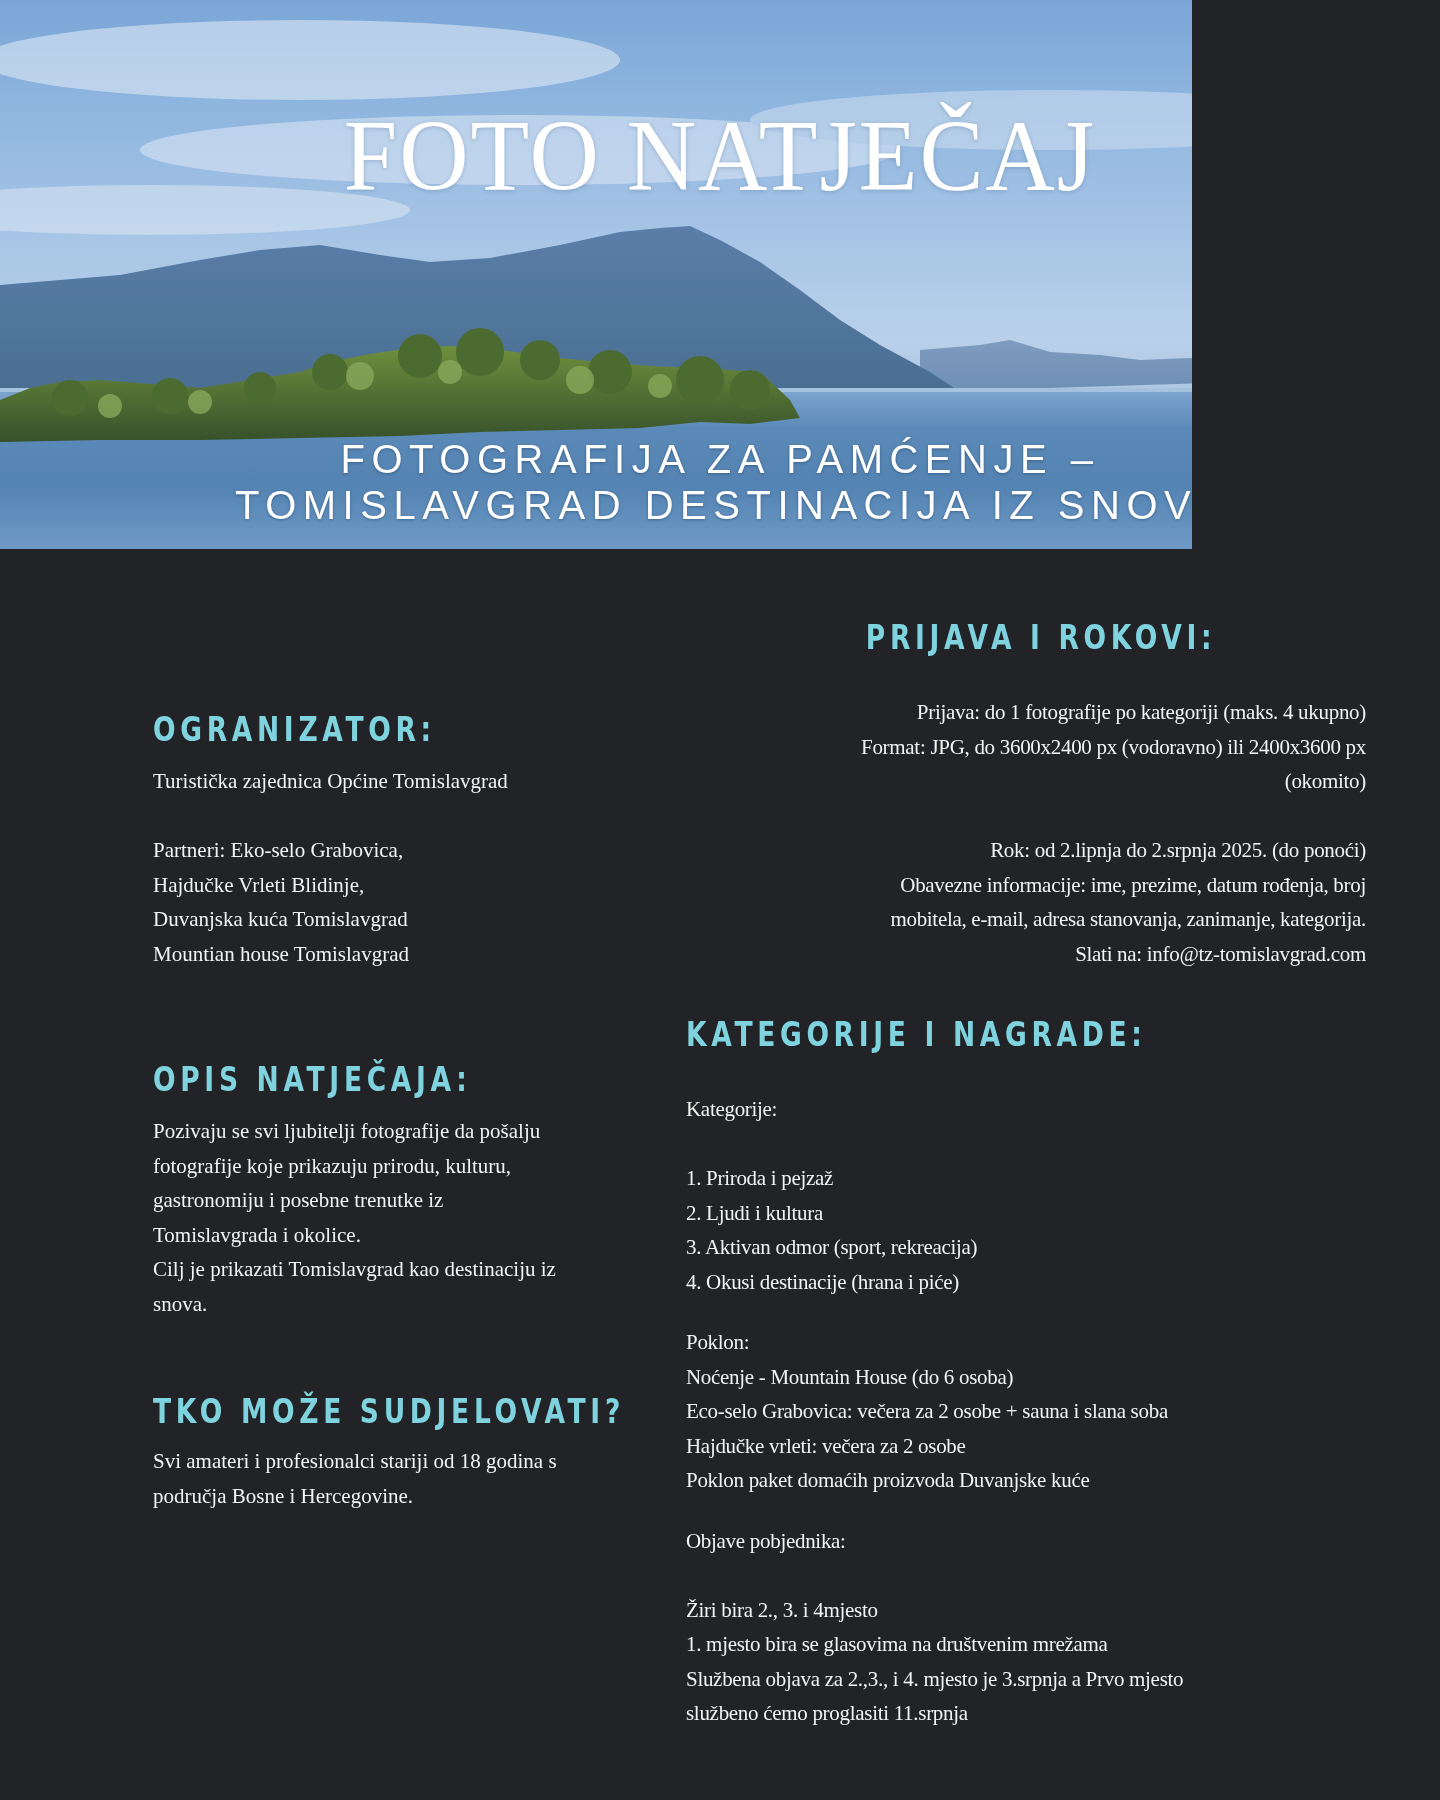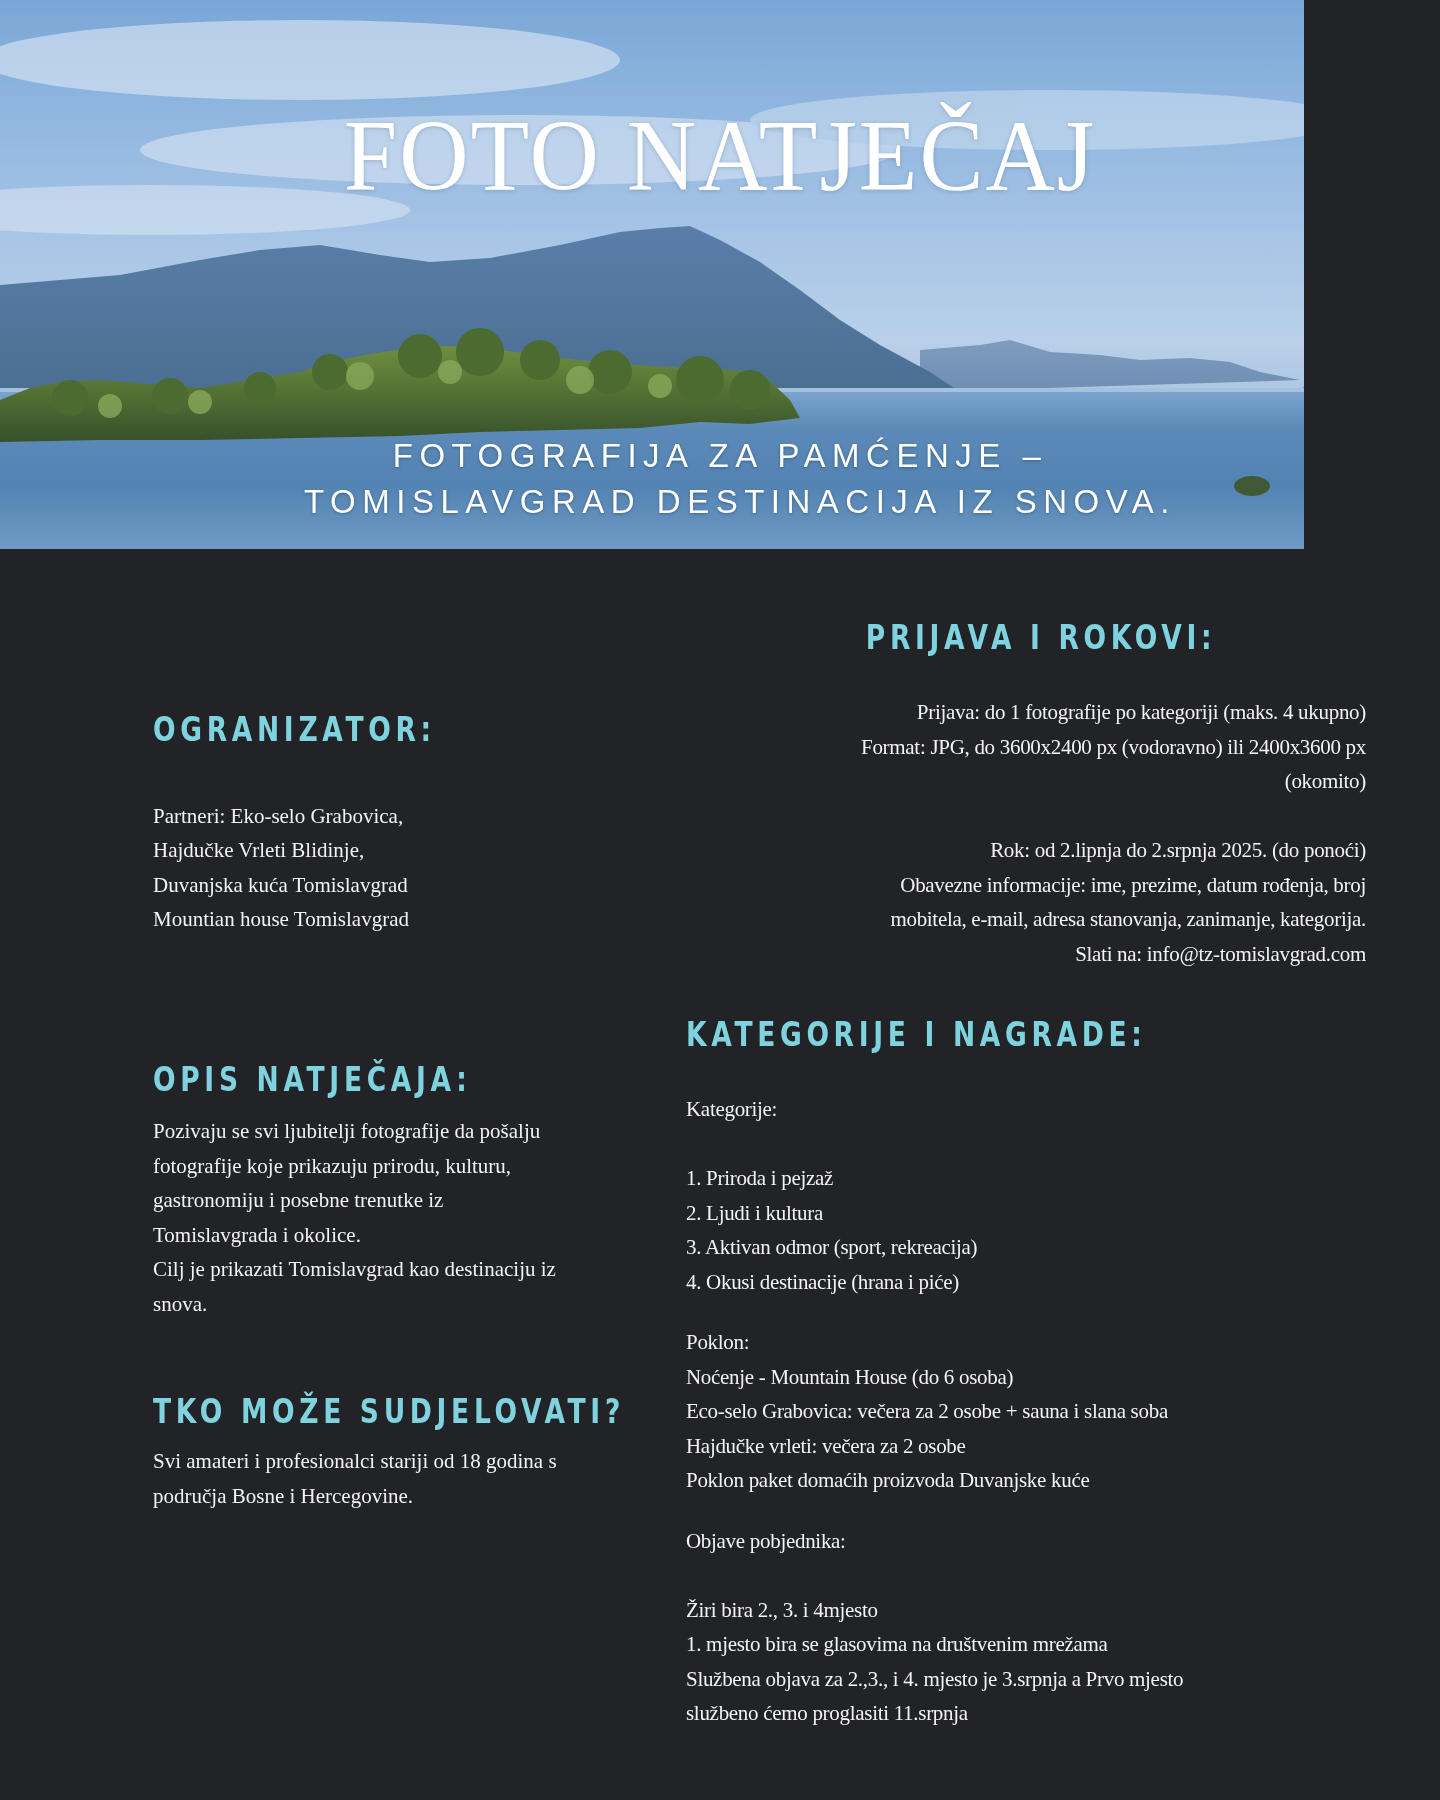--- a/index.html
+++ b/index.html
@@ -1,28 +1,28 @@
 <!DOCTYPE html>
 <html><head>
   <meta charset="utf-8">
   <style>
     * { margin: 0; padding: 0; box-sizing: border-box; }
     html, body { width: 1440px; height: 1800px; background: #222327; overflow: hidden; }
     body { font-family: "Liberation Sans", "DejaVu Sans", sans-serif; color: #f4f4f4; position: relative; }
 
     
-    .hero { position: absolute; left: 0; top: 0; width: 1304px; height: 549px; overflow: hidden;
+    .hero { position: absolute; left: 0; top: 0; width: 1192px; height: 549px; overflow: hidden;
       background: linear-gradient(180deg, #7aa6d6 0%, #8fb6df 20%, #a9c6e6 45%, #b9d0ea 62%, #a8c2de 75%); }
     .hero svg.scene { position: absolute; left: 0; top: 0; width: 1440px; height: 549px; }
     .hero-title { position: absolute; left: 0; top: 100px; width: 1440px; text-align: center;
       font-family: "Liberation Serif", "DejaVu Serif", serif; font-size: 96px; font-weight: 400;
       color: #ffffff; letter-spacing: 2px; transform: scaleY(1.05);
       text-shadow: 0 1px 4px rgba(40,70,110,0.25); }
     .hero-sub { position: absolute; left: 0; width: 1440px; text-align: center;
-      font-family: "Liberation Sans", "DejaVu Sans", sans-serif; font-size: 33px; font-weight: 400;
+      font-family: "Liberation Sans", "DejaVu Sans", sans-serif; font-size: 40px; font-weight: 400;
       letter-spacing: 6.5px; color: #ffffff; text-shadow: 0 1px 3px rgba(10,30,60,0.35); }
     .hero-sub.l1 { top: 437px; }
     .hero-sub.l2 { top: 483px; padding-left: 40px; }
 
     
     .col { position: absolute; }
     .col-left { left: 153px; width: 520px; }
     .col-right { left: 686px; width: 680px; }
 
     .heading { font-family: "DejaVu Sans", "Liberation Sans", sans-serif; font-weight: 700;
@@ -103,20 +103,21 @@
     </g>
   </svg>
   <div class="hero-title">FOTO NATJEČAJ</div>
   <div class="hero-sub l1">FOTOGRAFIJA ZA PAMĆENJE –</div>
   <div class="hero-sub l2">TOMISLAVGRAD DESTINACIJA IZ SNOVA.</div>
 </div>
 
 <section class="col col-left" style="top:712px;">
   <h2 class="heading">OGRANIZATOR:</h2>
   <div style="height:18px;"></div>
+  <p class="txt">Turistička zajednica Općine Tomislavgrad</p>
   <div class="gap"></div>
   <p class="txt">Partneri: Eko-selo Grabovica,</p>
   <p class="txt">Hajdučke Vrleti Blidinje,</p>
   <p class="txt">Duvanjska kuća Tomislavgrad</p>
   <p class="txt">Mountian house Tomislavgrad</p>
 </section>
 
 <section class="col col-left" style="top:1062px;">
   <h2 class="heading">OPIS NATJEČAJA:</h2>
   <div style="height:18px;"></div>

